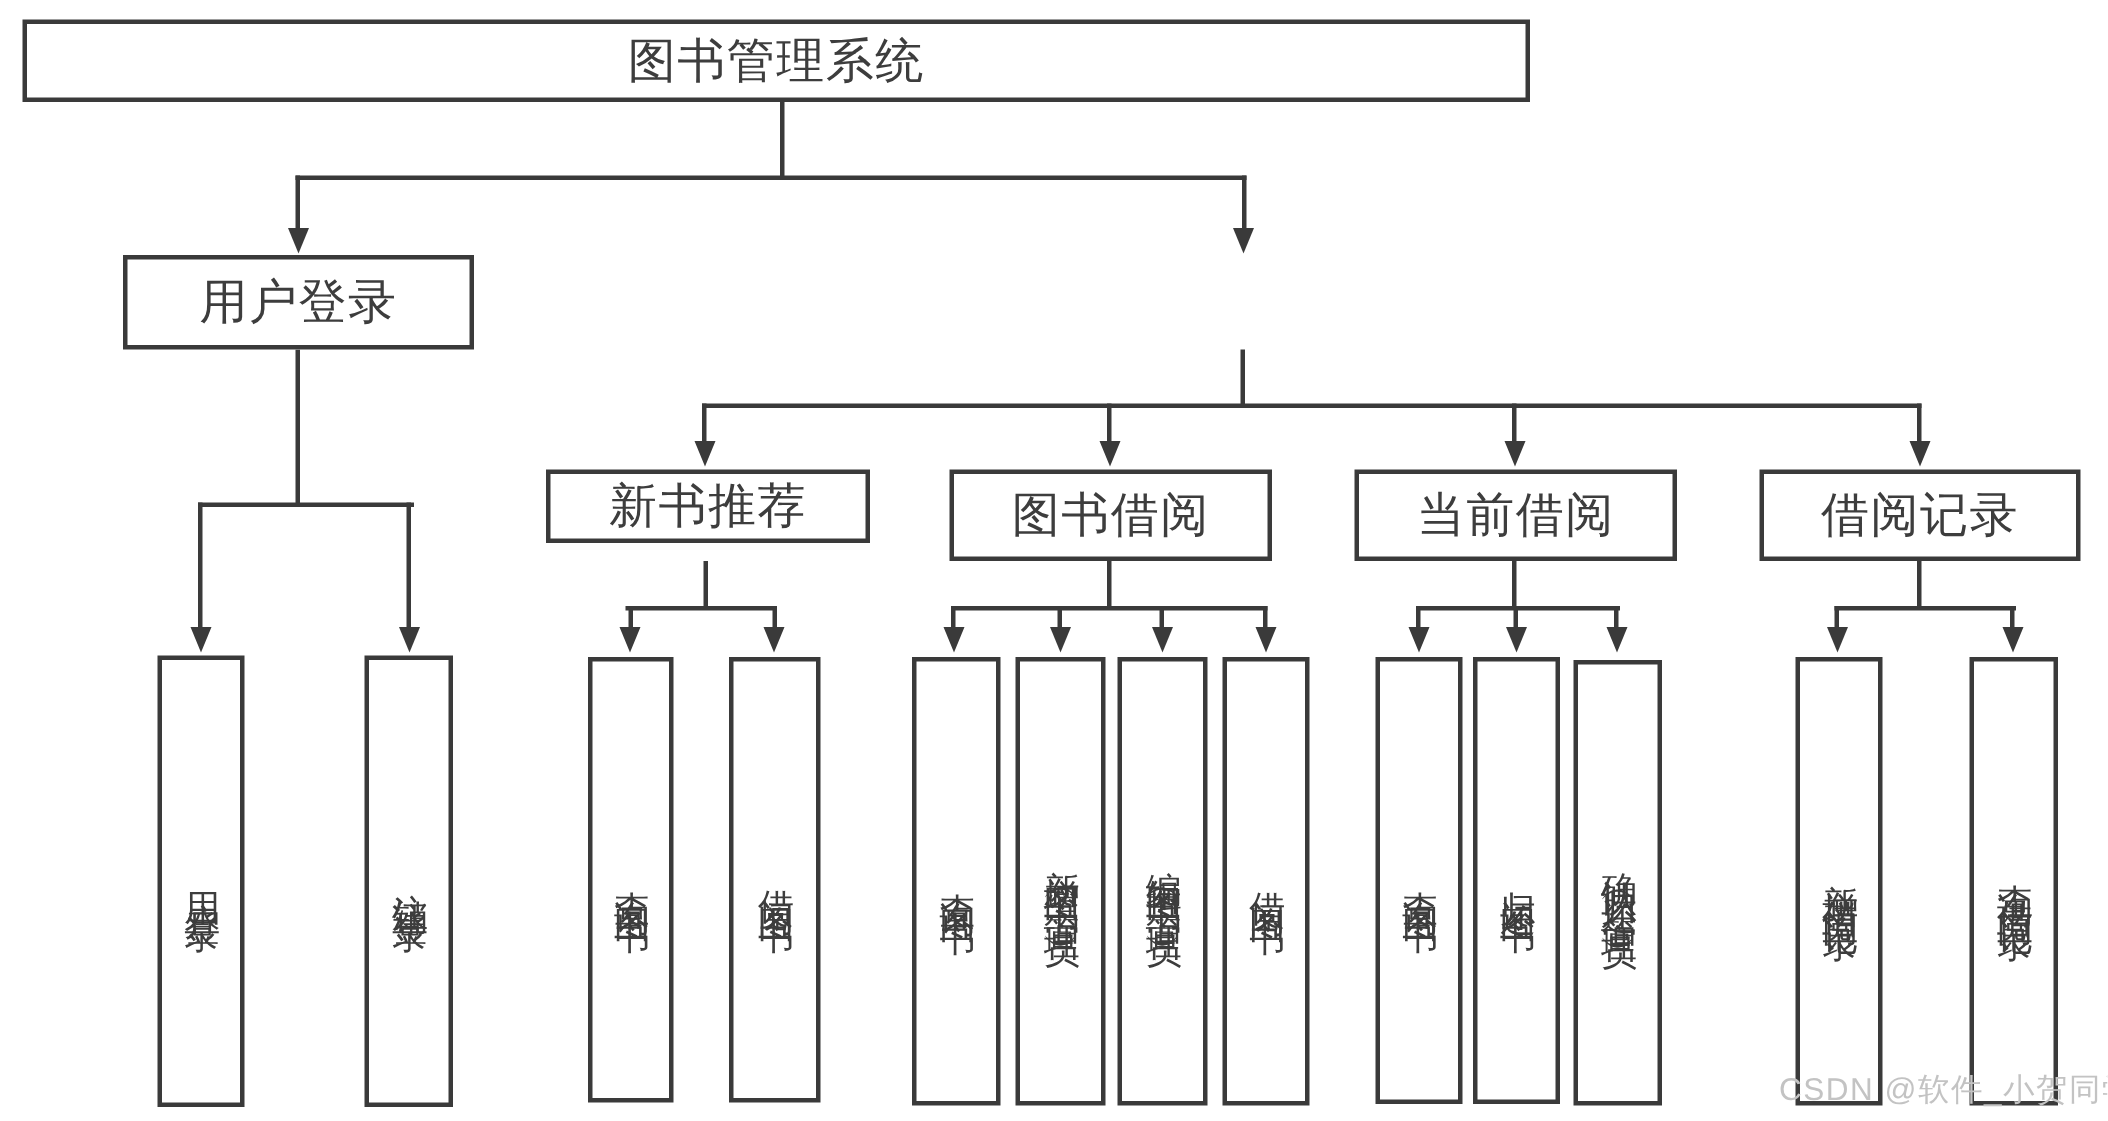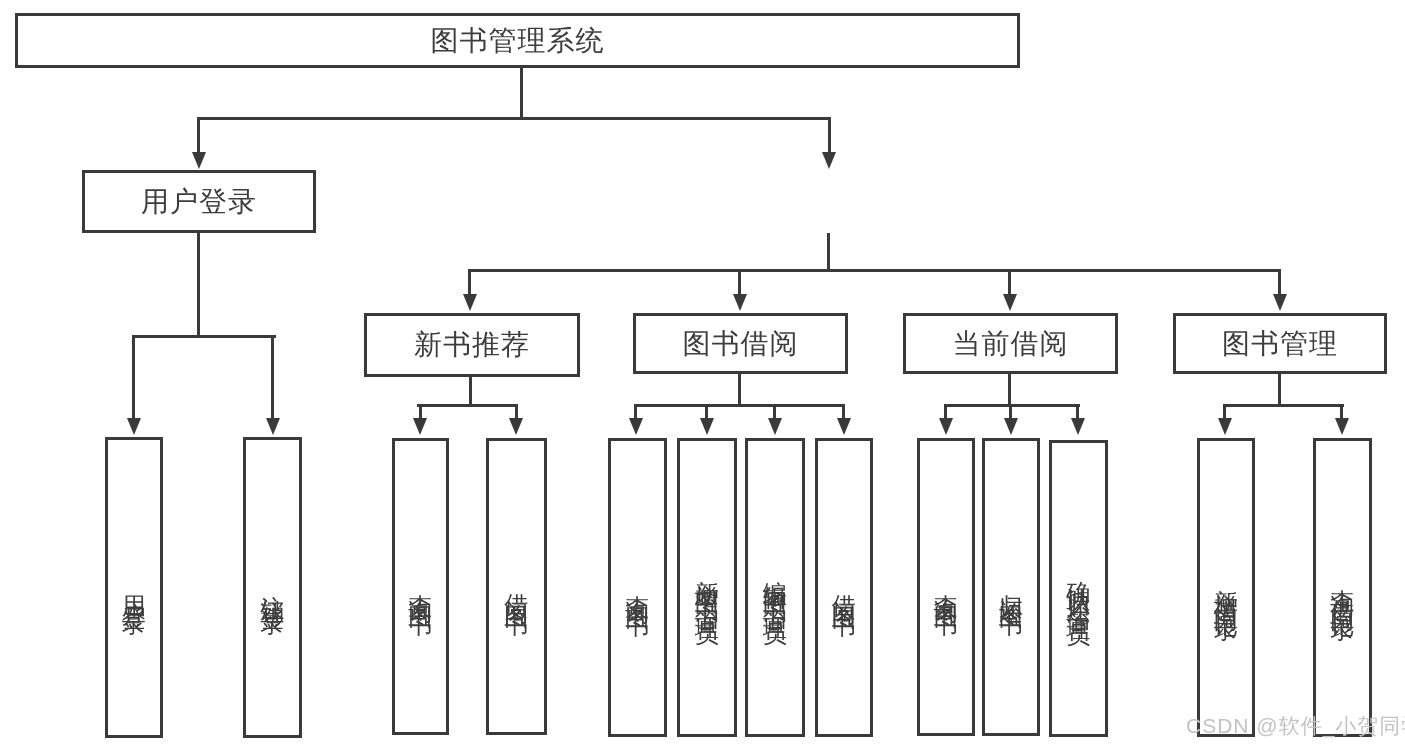--- a/index.html
+++ b/index.html
@@ -4,21 +4,21 @@
 <style>
   html,body{margin:0;padding:0;background:#ffffff;}
   .stage{
     position:relative;width:1405px;height:747px;background:#ffffff;overflow:hidden;
     font-family:"Liberation Sans","DejaVu Sans",sans-serif;color:#3d3d3d;
   }
   .box{
     position:absolute;box-sizing:border-box;border:3px solid #3a3a3a;background:#ffffff;
     display:flex;align-items:center;justify-content:center;
   }
-  .hbox span{font-size:28px;letter-spacing:1px;color:#3d3d3d;white-space:nowrap;}
+  .hbox span{font-size:32px;letter-spacing:1px;color:#3d3d3d;white-space:nowrap;}
   .vbox span{
     writing-mode:vertical-rl;text-orientation:mixed;
     font-size:24px;letter-spacing:6px;color:#3d3d3d;line-height:1.15;
   }
   .line{position:absolute;background:#3a3a3a;}
   .ah{
     position:absolute;width:0;height:0;
     border-left:7px solid transparent;border-right:7px solid transparent;
     border-top:17px solid #3a3a3a;
   }
@@ -93,31 +93,31 @@
   <div class="ah" style="left:1335px;top:418px"></div>
 
   <div class="box hbox" style="left:15px;top:13px;width:1005px;height:55px">
     <span>图书管理系统</span>
   </div>
 
   <div class="box hbox" style="left:82px;top:170px;width:234px;height:63px">
     <span>用户登录</span>
   </div>
 
-  <div class="box hbox" style="left:364px;top:313px;width:216px;height:64px">
+  <div class="box hbox" style="left:364px;top:313px;width:216px;height:49px">
     <span>新书推荐</span>
   </div>
   <div class="box hbox" style="left:903px;top:313px;width:215px;height:61px">
     <span>当前借阅</span>
   </div>
   <div class="box hbox" style="left:633px;top:313px;width:215px;height:61px">
     <span>图书借阅</span>
   </div>
   <div class="box hbox" style="left:1173px;top:313px;width:214px;height:61px">
-    <span>图书管理</span>
+    <span>借阅记录</span>
   </div>
 
   <div class="box vbox" style="left:105px;top:437px;width:58px;height:301px">
     <span>用户登录</span>
   </div>
   <div class="box vbox" style="left:243px;top:437px;width:59px;height:301px">
     <span>注销登录</span>
   </div>
 
   <div class="box vbox" style="left:392px;top:438px;width:57px;height:297px">

